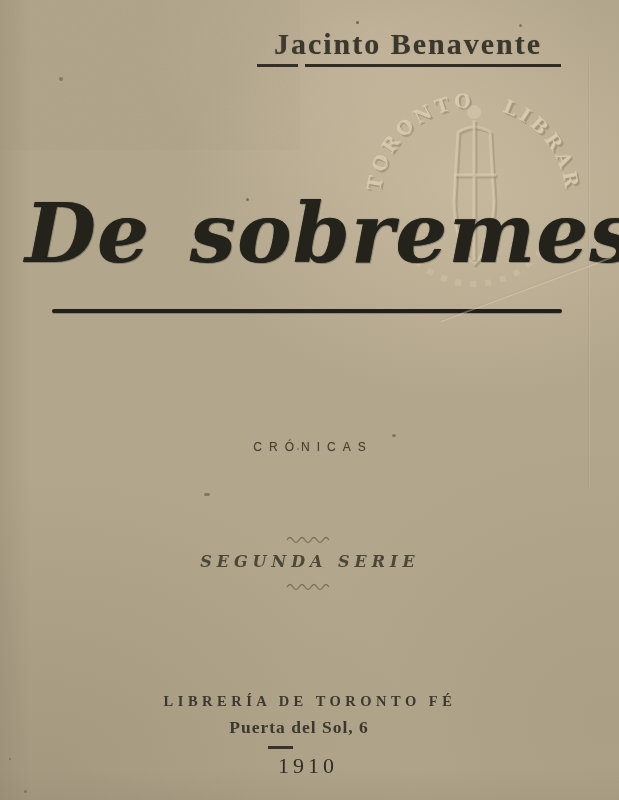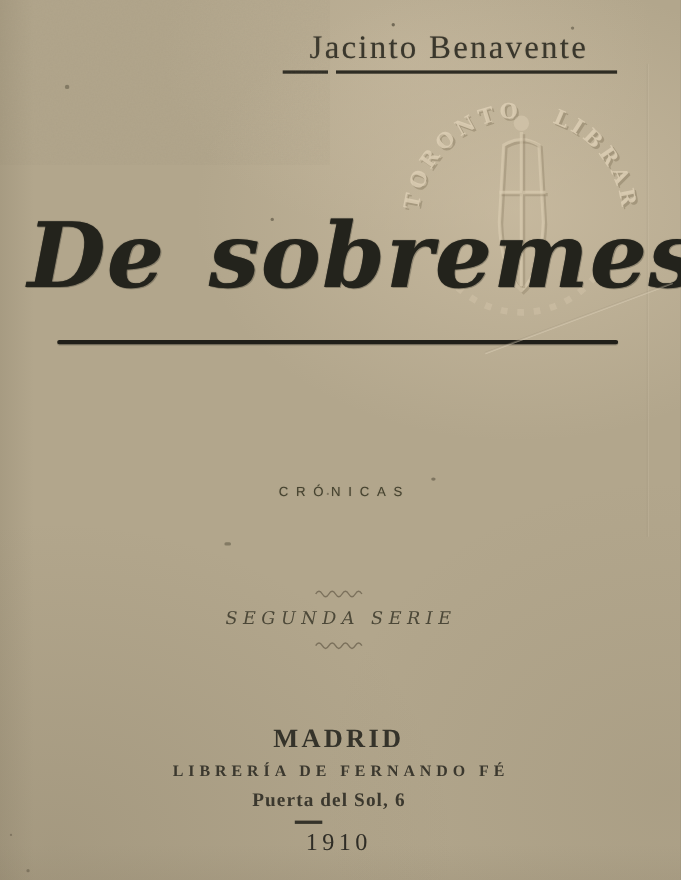--- a/index.html
+++ b/index.html
@@ -19,21 +19,21 @@
       #b2a68c;
   }
   .grain{position:absolute;inset:0;opacity:.5;pointer-events:none;}
   .abs{position:absolute;}
   .ctr{text-align:center;}
 
   .author{
     top:27px;left:252px;width:312px;
     font-size:30px;letter-spacing:2px;color:#3a372c;
     text-shadow:0 0 1px rgba(58,55,44,.4);
-    white-space:nowrap;text-align:center;
+    white-space:nowrap;text-align:center;font-weight:bold;
   }
   .author-rule{
     top:64px;left:257px;width:304px;height:3px;
     background:linear-gradient(90deg,#2e2c23 0 41px,rgba(0,0,0,0) 41px 48px,#2e2c23 48px 100%);
   }
 
   .title{
     top:188px;left:25px;width:560px;margin:0;
     font-family:"DejaVu Serif",serif;
     font-style:italic;font-weight:700;
@@ -51,21 +51,21 @@
   .subtitle{
     top:440px;left:113px;width:400px;
     font-family:Liberation Sans, sans-serif;
     font-size:12px;letter-spacing:7px;color:#45422f;
     text-shadow:0 0 1px rgba(69,66,47,.35);
   }
 
   .series{
     top:552px;left:110px;width:400px;
     font-family:"DejaVu Serif",serif;
-    font-style:italic;font-weight:400;
+    font-style:italic;font-weight:700;
     font-size:16px;letter-spacing:5px;color:#4c4838;
   }
   .squig{left:285px;width:50px;height:10px;}
   .squig.top{top:534px;}
   .squig.bot{top:581px;}
 
   .city{
     top:659px;left:108px;width:400px;
     font-weight:700;font-size:24px;letter-spacing:3px;color:#35332a;
   }
@@ -144,22 +144,21 @@
   <div class="abs subtitle ctr">CRÓNICAS</div>
 
   <svg class="abs squig top" viewBox="0 0 50 10" aria-hidden="true">
     <path d="M2,6 q3,-5 6,0 t6,0 t6,0 t6,0 t6,0 t6,0 t6,0" stroke="#6e6450" stroke-width="1.3" fill="none" opacity=".8"></path>
   </svg>
   <div class="abs series ctr">SEGUNDA SERIE</div>
   <svg class="abs squig bot" viewBox="0 0 50 10" aria-hidden="true">
     <path d="M2,6 q3,-5 6,0 t6,0 t6,0 t6,0 t6,0 t6,0 t6,0" stroke="#6e6450" stroke-width="1.3" fill="none" opacity=".8"></path>
   </svg>
 
-  <div class="abs city ctr">MADRID</div>
-  <div class="abs publisher ctr">LIBRERÍA DE FERNANDO FÉ</div>
+  <div class="abs publisher ctr">LIBRERÍA DE TORONTO FÉ</div>
   <div class="abs address ctr">Puerta del Sol, 6</div>
   <div class="abs imprint-dash"></div>
   <div class="abs year ctr">1910</div>
 
   <div class="abs crease-v"></div>
   <div class="abs crease-d"></div>
   <div class="speck" style="left:356px;top:21px;width:3px;height:3px;opacity:.65"></div>
   <div class="speck" style="left:519px;top:24px;width:3px;height:3px;opacity:.5"></div>
   <div class="speck" style="left:59px;top:77px;width:4px;height:4px;opacity:.45"></div>
   <div class="speck" style="left:246px;top:198px;width:3px;height:3px;opacity:.55"></div>

